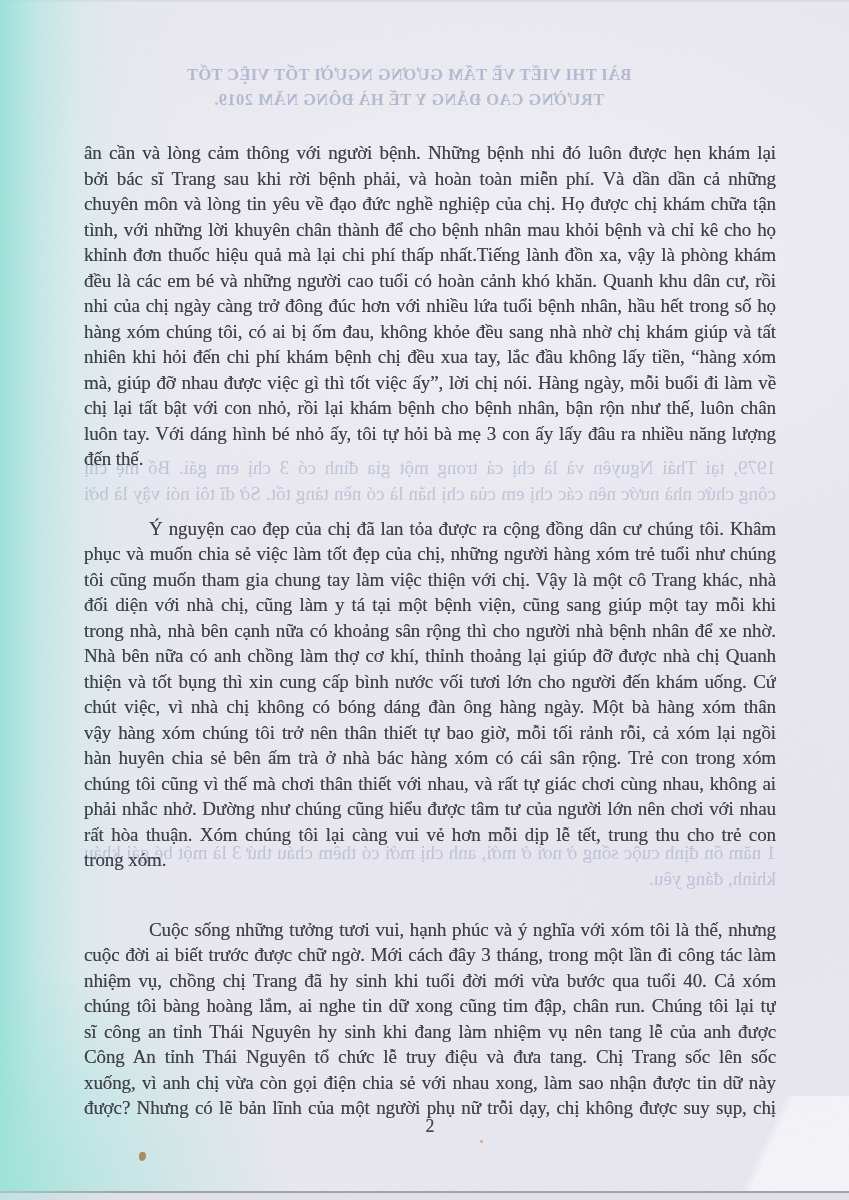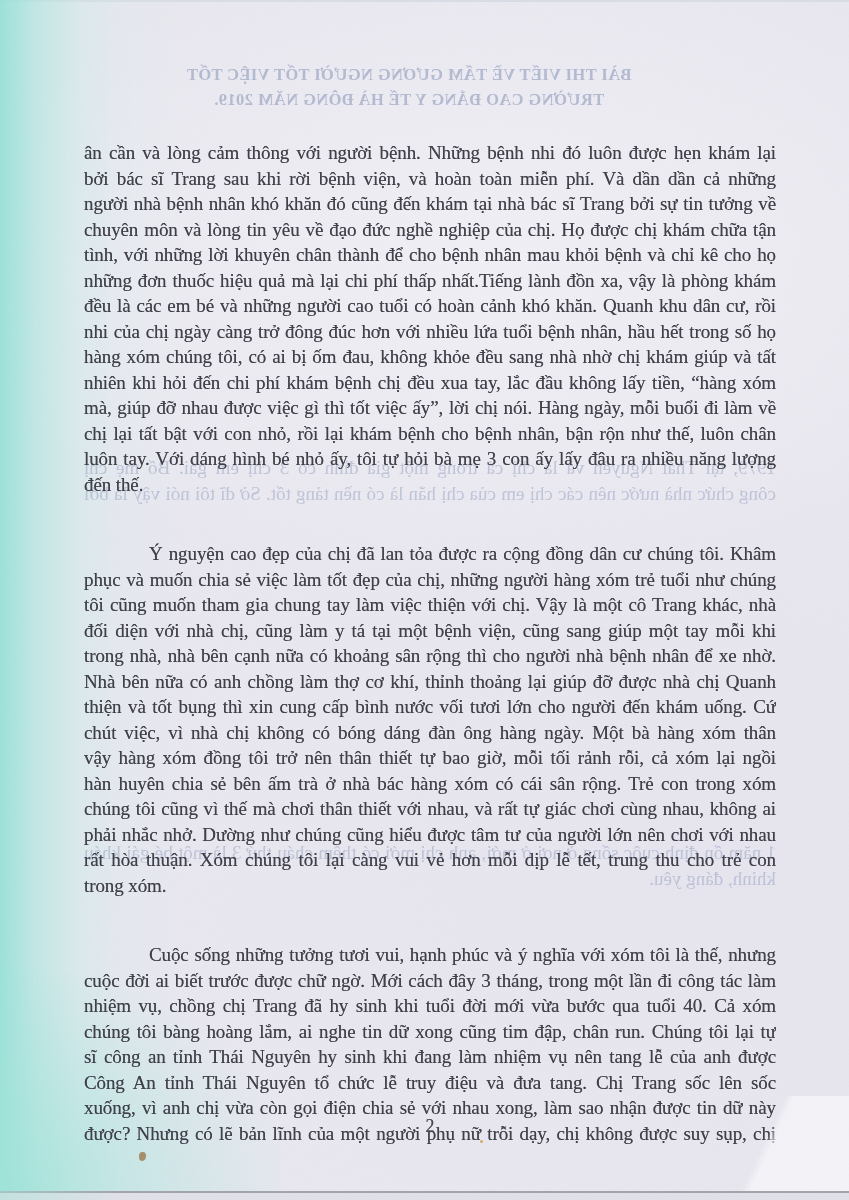--- a/index.html
+++ b/index.html
@@ -94,42 +94,41 @@
 
   <div class="bleed-fragments">
       <div class="fragment" style="top: 455px;">1979, tại Thái Nguyên và là chị cả trong một gia đình có 3 chị em gái. Bố mẹ chị</div>
       <div class="fragment" style="top: 481px;">công chức nhà nước nên các chị em của chị hẳn là có nền tảng tốt. Sở dĩ tôi nói vậy là bởi</div>
       <div class="fragment" style="top: 840px;">1 năm ổn định cuộc sống ở nơi ở mới, anh chị mới có thêm cháu thứ 3 là một bé gái kháu</div>
       <div class="fragment short" style="top: 866px;">khỉnh, đáng yêu.</div>
     </div>
 
   <div class="text-block">
       <div class="line">ân cần và lòng cảm thông với người bệnh. Những bệnh nhi đó luôn được hẹn khám lại</div>
-      <div class="line">bởi bác sĩ Trang sau khi rời bệnh viện, và hoàn toàn miễn phí. Và dần dần cả những</div>
-      <div class="line">người nhà bệnh nhân khó khăn đó cũng đến khám tại nhà bác sĩ Trang bởi sự tin tưởng về</div>
+      <div class="line">bởi bác sĩ Trang sau khi rời bệnh phải, và hoàn toàn miễn phí. Và dần dần cả những</div>
       <div class="line">chuyên môn và lòng tin yêu về đạo đức nghề nghiệp của chị. Họ được chị khám chữa tận</div>
       <div class="line">tình, với những lời khuyên chân thành để cho bệnh nhân mau khỏi bệnh và chỉ kê cho họ</div>
-      <div class="line">những đơn thuốc hiệu quả mà lại chi phí thấp nhất.Tiếng lành đồn xa, vậy là phòng khám</div>
+      <div class="line">khỉnh đơn thuốc hiệu quả mà lại chi phí thấp nhất.Tiếng lành đồn xa, vậy là phòng khám</div>
       <div class="line">đều là các em bé và những người cao tuổi có hoàn cảnh khó khăn. Quanh khu dân cư, rồi</div>
       <div class="line">nhi của chị ngày càng trở đông đúc hơn với nhiều lứa tuổi bệnh nhân, hầu hết trong số họ</div>
       <div class="line">hàng xóm chúng tôi, có ai bị ốm đau, không khỏe đều sang nhà nhờ chị khám giúp và tất</div>
       <div class="line">nhiên khi hỏi đến chi phí khám bệnh chị đều xua tay, lắc đầu không lấy tiền, “hàng xóm</div>
       <div class="line">mà, giúp đỡ nhau được việc gì thì tốt việc ấy”, lời chị nói. Hàng ngày, mỗi buổi đi làm về</div>
       <div class="line">chị lại tất bật với con nhỏ, rồi lại khám bệnh cho bệnh nhân, bận rộn như thế, luôn chân</div>
       <div class="line">luôn tay. Với dáng hình bé nhỏ ấy, tôi tự hỏi bà mẹ 3 con ấy lấy đâu ra nhiều năng lượng</div>
       <div class="line end">đến thế.</div>
       <div class="line indent">Ý nguyện cao đẹp của chị đã lan tỏa được ra cộng đồng dân cư chúng tôi. Khâm</div>
       <div class="line">phục và muốn chia sẻ việc làm tốt đẹp của chị, những người hàng xóm trẻ tuổi như chúng</div>
       <div class="line">tôi cũng muốn tham gia chung tay làm việc thiện với chị. Vậy là một cô Trang khác, nhà</div>
       <div class="line">đối diện với nhà chị, cũng làm y tá tại một bệnh viện, cũng sang giúp một tay mỗi khi</div>
       <div class="line">trong nhà, nhà bên cạnh nữa có khoảng sân rộng thì cho người nhà bệnh nhân để xe nhờ.</div>
       <div class="line">Nhà bên nữa có anh chồng làm thợ cơ khí, thỉnh thoảng lại giúp đỡ được nhà chị Quanh</div>
       <div class="line">thiện và tốt bụng thì xin cung cấp bình nước vối tươi lớn cho người đến khám uống. Cứ</div>
       <div class="line">chút việc, vì nhà chị không có bóng dáng đàn ông hàng ngày. Một bà hàng xóm thân</div>
-      <div class="line">vậy hàng xóm đồng tôi trở nên thân thiết tự bao giờ, mỗi tối rảnh rỗi, cả xóm lại ngồi</div>
+      <div class="line">vậy hàng xóm chúng tôi trở nên thân thiết tự bao giờ, mỗi tối rảnh rỗi, cả xóm lại ngồi</div>
       <div class="line">hàn huyên chia sẻ bên ấm trà ở nhà bác hàng xóm có cái sân rộng. Trẻ con trong xóm</div>
       <div class="line">chúng tôi cũng vì thế mà chơi thân thiết với nhau, và rất tự giác chơi cùng nhau, không ai</div>
       <div class="line">phải nhắc nhở. Dường như chúng cũng hiểu được tâm tư của người lớn nên chơi với nhau</div>
       <div class="line">rất hòa thuận. Xóm chúng tôi lại càng vui vẻ hơn mỗi dịp lễ tết, trung thu cho trẻ con</div>
       <div class="line end">trong xóm.</div>
       <div class="line indent">Cuộc sống những tưởng tươi vui, hạnh phúc và ý nghĩa với xóm tôi là thế, nhưng</div>
       <div class="line">cuộc đời ai biết trước được chữ ngờ. Mới cách đây 3 tháng, trong một lần đi công tác làm</div>
       <div class="line">nhiệm vụ, chồng chị Trang đã hy sinh khi tuổi đời mới vừa bước qua tuổi 40. Cả xóm</div>
       <div class="line">chúng tôi bàng hoàng lắm, ai nghe tin dữ xong cũng tim đập, chân run. Chúng tôi lại tự</div>
       <div class="line">sĩ công an tỉnh Thái Nguyên hy sinh khi đang làm nhiệm vụ nên tang lễ của anh được</div>

